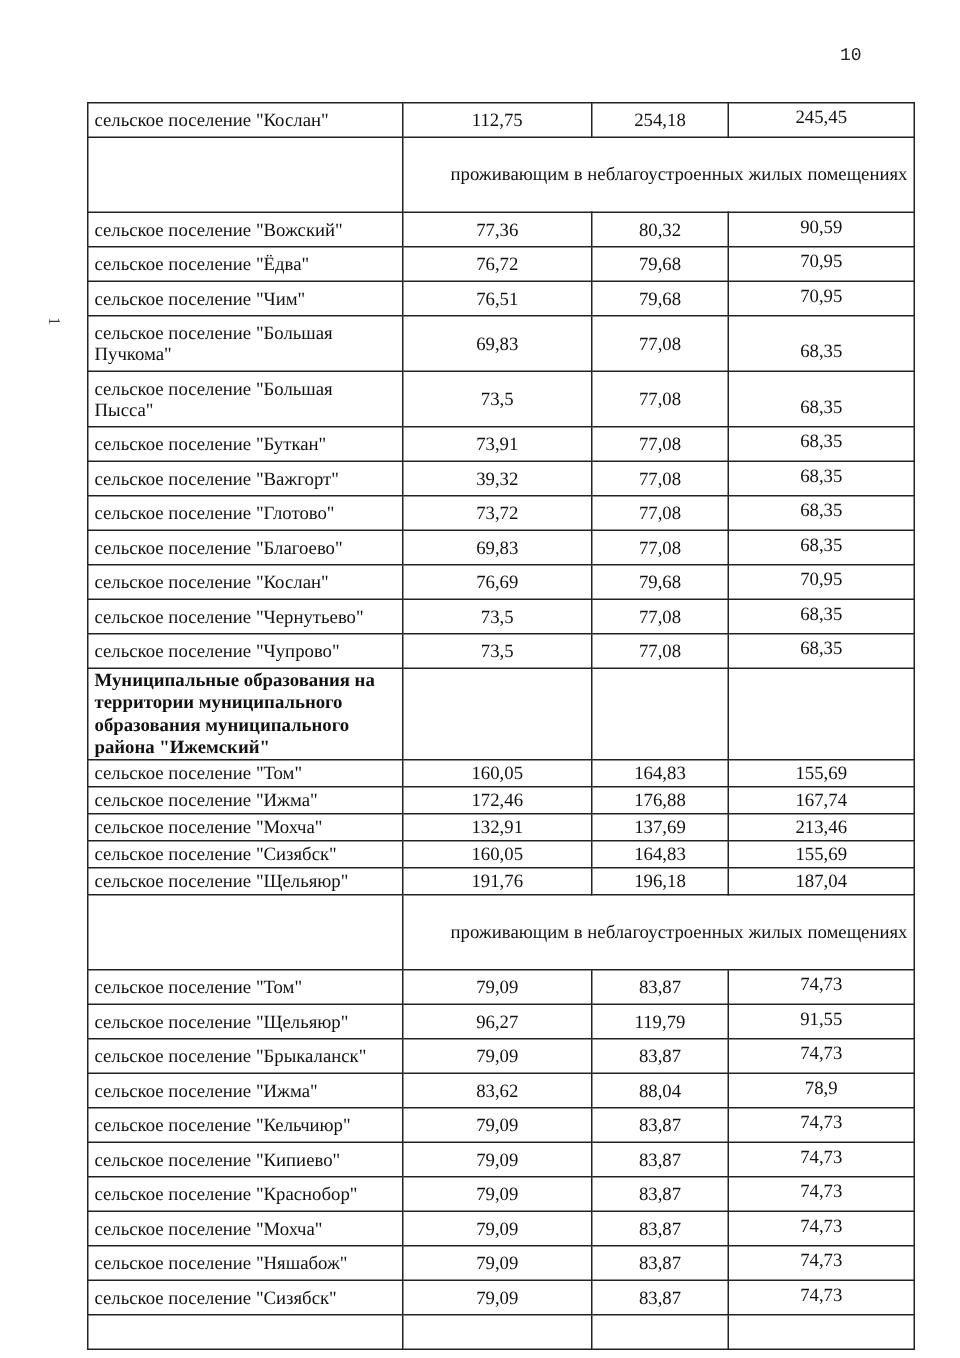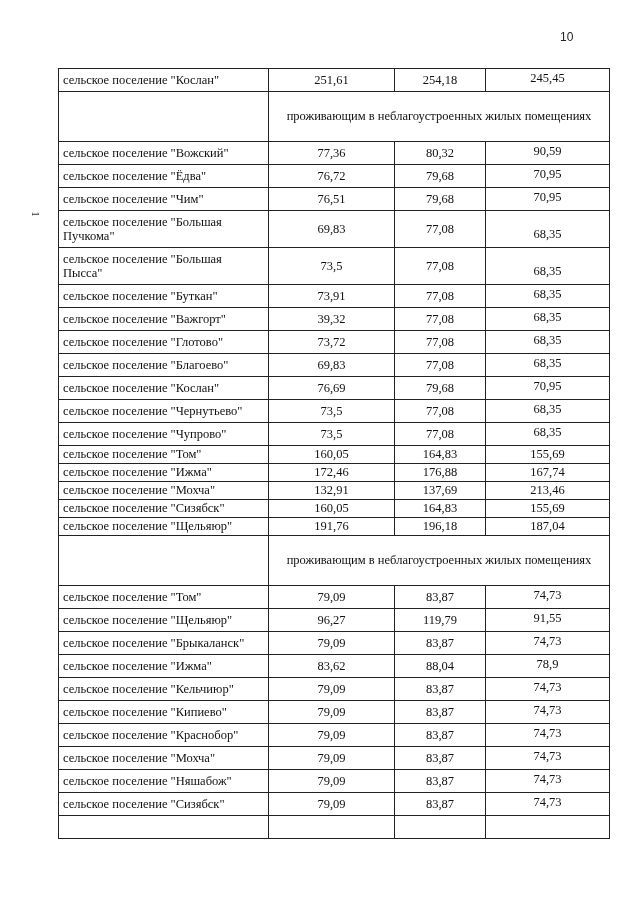--- a/index.html
+++ b/index.html
@@ -1,35 +1,35 @@
 <!DOCTYPE html>
 <html><head>
 <meta charset="utf-8">
 <style>
   html, body { margin: 0; padding: 0; background: #ffffff; }
   body { width: 640px; height: 905px; position: relative; overflow: hidden;
          font-family: "Liberation Serif", "DejaVu Serif", serif; color: #111; }
-  .page-num { position: absolute; top: 30px; left: 560px; font-family: Liberation Sans, sans-serif;
+  .page-num { position: absolute; top: 30px; left: 560px; font-family: Liberation Mono, monospace;
               font-size: 12px; color: #222; }
   .margin-mark { position: absolute; left: 33px; top: 208px; font-size: 11px; color: #333;
                  transform: rotate(90deg); }
   table.doc { position: absolute; left: 58px; top: 68px; border-collapse: collapse;
               table-layout: fixed; width: 551px; font-size: 12.5px; }
   table.doc col.c1 { width: 210px; }
   table.doc col.c2 { width: 126px; }
   table.doc col.c3 { width: 91px; }
   table.doc col.c4 { width: 124px; }
   table.doc td { border: 1px solid #222; padding: 0 4px; height: 17px; line-height: 15px; vertical-align: middle; }
   td.name { text-align: left; white-space: nowrap; }
   td.num { text-align: center; }
   td.num.low { vertical-align: bottom; padding-bottom: 5px; }
   tr.tall td { height: 31px; }
   tr.tall td.name { white-space: normal; line-height: 14px; }
   tr.section td { height: 49px; }
-  td.span-head { text-align: center; }
+  td.span-head { text-align: right; }
   tr.group td { height: 60px; vertical-align: top; }
   td.group-title { font-weight: bold; white-space: normal; line-height: 15px; padding-top: 2px; }
   tr.subsec td { height: 52px; }
   tr.subsec td.span-head { vertical-align: middle; line-height: 17px; }
 </style>
 </head>
 <body>
 
 <div class="page-num">10</div>
 <div class="margin-mark">1</div>
@@ -37,21 +37,21 @@
 <table class="doc">
   <colgroup>
       <col class="c1">
       <col class="c2">
       <col class="c3">
       <col class="c4">
     </colgroup>
   <tbody>
     <tr>
       <td class="name">сельское поселение  "Кослан"</td>
-      <td class="num">251,61</td>
+      <td class="num">112,75</td>
       <td class="num">254,18</td>
       <td class="num low">245,45</td>
     </tr>
     <tr class="section">
       <td></td>
       <td class="span-head" colspan="3">проживающим в неблагоустроенных жилых помещениях</td>
     </tr>
     <tr>
       <td class="name">сельское поселение  "Вожский"</td>
       <td class="num">77,36</td>
@@ -116,20 +116,26 @@
       <td class="name">сельское поселение  "Чернутьево"</td>
       <td class="num">73,5</td>
       <td class="num">77,08</td>
       <td class="num low">68,35</td>
     </tr>
     <tr style="height:20px">
       <td class="name">сельское поселение  "Чупрово"</td>
       <td class="num">73,5</td>
       <td class="num">77,08</td>
       <td class="num low">68,35</td>
+    </tr>
+    <tr class="group">
+      <td class="group-title">Муниципальные образования на территории муниципального образования муниципального района "Ижемский"</td>
+      <td></td>
+      <td></td>
+      <td></td>
     </tr>
     <tr>
       <td class="name">сельское поселение  "Том"</td>
       <td class="num">160,05</td>
       <td class="num">164,83</td>
       <td class="num">155,69</td>
     </tr>
     <tr>
       <td class="name">сельское поселение  "Ижма"</td>
       <td class="num">172,46</td>

